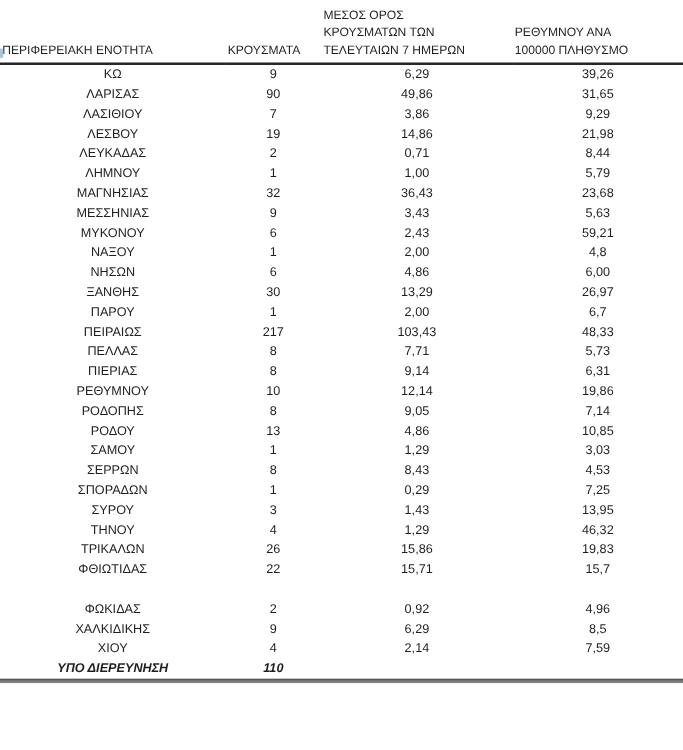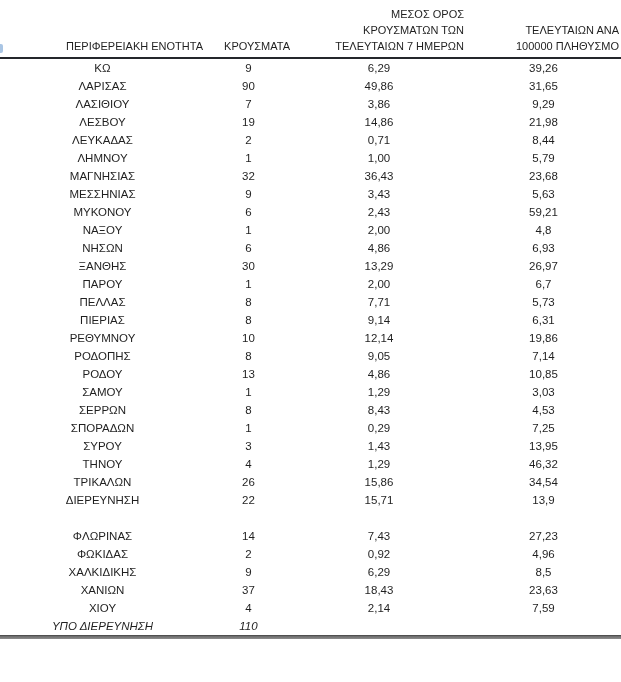--- a/index.html
+++ b/index.html
@@ -23,38 +23,39 @@
   }
   table.stats col.c1 { width: 205px; }
   table.stats col.c2 { width: 87px;  }
   table.stats col.c3 { width: 174px; }
   table.stats col.c4 { width: 155px; }
 
   table.stats thead th {
     font-weight: normal;
     font-size: 11px;
     line-height: 16px;
-    text-align: right;
+    text-align: left;
     vertical-align: bottom;
     white-space: pre-line;
     padding: 6px 2px 3px 2px;
     border-bottom: 2px solid #24262b;
   }
   table.stats tbody td {
     font-size: 11.5px;
     height: 18px;
     line-height: 18px;
     padding: 0 2px;
     text-align: center;
     vertical-align: middle;
     white-space: nowrap;
     overflow: hidden;
   }
   table.stats tbody tr.italic-row td {
     font-style: italic;
+    font-weight: bold;
   }
   table.stats tbody tr.spacer-row td {
     height: 18px;
   }
   .bottom-rule {
     width: 621px;
     height: 4px;
     background: linear-gradient(to bottom, #3f3f3f 0%, #6e6e6e 35%, #8c8c8c 100%);
   }
   .edge-marker {
@@ -80,21 +81,21 @@
         <col class="c3">
         <col class="c4">
     </colgroup>
     <thead>
       <tr>
         <th>ΠΕΡΙΦΕΡΕΙΑΚΗ ΕΝΟΤΗΤΑ</th>
         <th>ΚΡΟΥΣΜΑΤΑ</th>
         <th>ΜΕΣΟΣ ΟΡΟΣ
 ΚΡΟΥΣΜΑΤΩΝ ΤΩΝ
 ΤΕΛΕΥΤΑΙΩΝ 7 ΗΜΕΡΩΝ</th>
-        <th>ΤΕΛΕΥΤΑΙΩΝ ΑΝΑ
+        <th>ΡΕΘΥΜΝΟΥ ΑΝΑ
 100000 ΠΛΗΘΥΣΜΟ</th>
       </tr>
     </thead>
     <tbody>
         <tr>
           <td>ΚΩ</td>
           <td>9</td>
           <td>6,29</td>
           <td>39,26</td>
         </tr>
@@ -149,35 +150,41 @@
         <tr>
           <td>ΝΑΞΟΥ</td>
           <td>1</td>
           <td>2,00</td>
           <td>4,8</td>
         </tr>
         <tr>
           <td>ΝΗΣΩΝ</td>
           <td>6</td>
           <td>4,86</td>
-          <td>6,93</td>
+          <td>6,00</td>
         </tr>
         <tr>
           <td>ΞΑΝΘΗΣ</td>
           <td>30</td>
           <td>13,29</td>
           <td>26,97</td>
         </tr>
         <tr>
           <td>ΠΑΡΟΥ</td>
           <td>1</td>
           <td>2,00</td>
           <td>6,7</td>
         </tr>
         <tr>
+          <td>ΠΕΙΡΑΙΩΣ</td>
+          <td>217</td>
+          <td>103,43</td>
+          <td>48,33</td>
+        </tr>
+        <tr>
           <td>ΠΕΛΛΑΣ</td>
           <td>8</td>
           <td>7,71</td>
           <td>5,73</td>
         </tr>
         <tr>
           <td>ΠΙΕΡΙΑΣ</td>
           <td>8</td>
           <td>9,14</td>
           <td>6,31</td>
@@ -227,59 +234,47 @@
         <tr>
           <td>ΤΗΝΟΥ</td>
           <td>4</td>
           <td>1,29</td>
           <td>46,32</td>
         </tr>
         <tr>
           <td>ΤΡΙΚΑΛΩΝ</td>
           <td>26</td>
           <td>15,86</td>
-          <td>34,54</td>
-        </tr>
-        <tr>
-          <td>ΔΙΕΡΕΥΝΗΣΗ</td>
+          <td>19,83</td>
+        </tr>
+        <tr>
+          <td>ΦΘΙΩΤΙΔΑΣ</td>
           <td>22</td>
           <td>15,71</td>
-          <td>13,9</td>
+          <td>15,7</td>
         </tr>
         <tr class="spacer-row">
           <td></td>
           <td></td>
           <td></td>
           <td></td>
-        </tr>
-        <tr>
-          <td>ΦΛΩΡΙΝΑΣ</td>
-          <td>14</td>
-          <td>7,43</td>
-          <td>27,23</td>
         </tr>
         <tr>
           <td>ΦΩΚΙΔΑΣ</td>
           <td>2</td>
           <td>0,92</td>
           <td>4,96</td>
         </tr>
         <tr>
           <td>ΧΑΛΚΙΔΙΚΗΣ</td>
           <td>9</td>
           <td>6,29</td>
           <td>8,5</td>
         </tr>
         <tr>
-          <td>ΧΑΝΙΩΝ</td>
-          <td>37</td>
-          <td>18,43</td>
-          <td>23,63</td>
-        </tr>
-        <tr>
           <td>ΧΙΟΥ</td>
           <td>4</td>
           <td>2,14</td>
           <td>7,59</td>
         </tr>
         <tr class="italic-row">
           <td>ΥΠΟ ΔΙΕΡΕΥΝΗΣΗ</td>
           <td>110</td>
           <td></td>
           <td></td>

